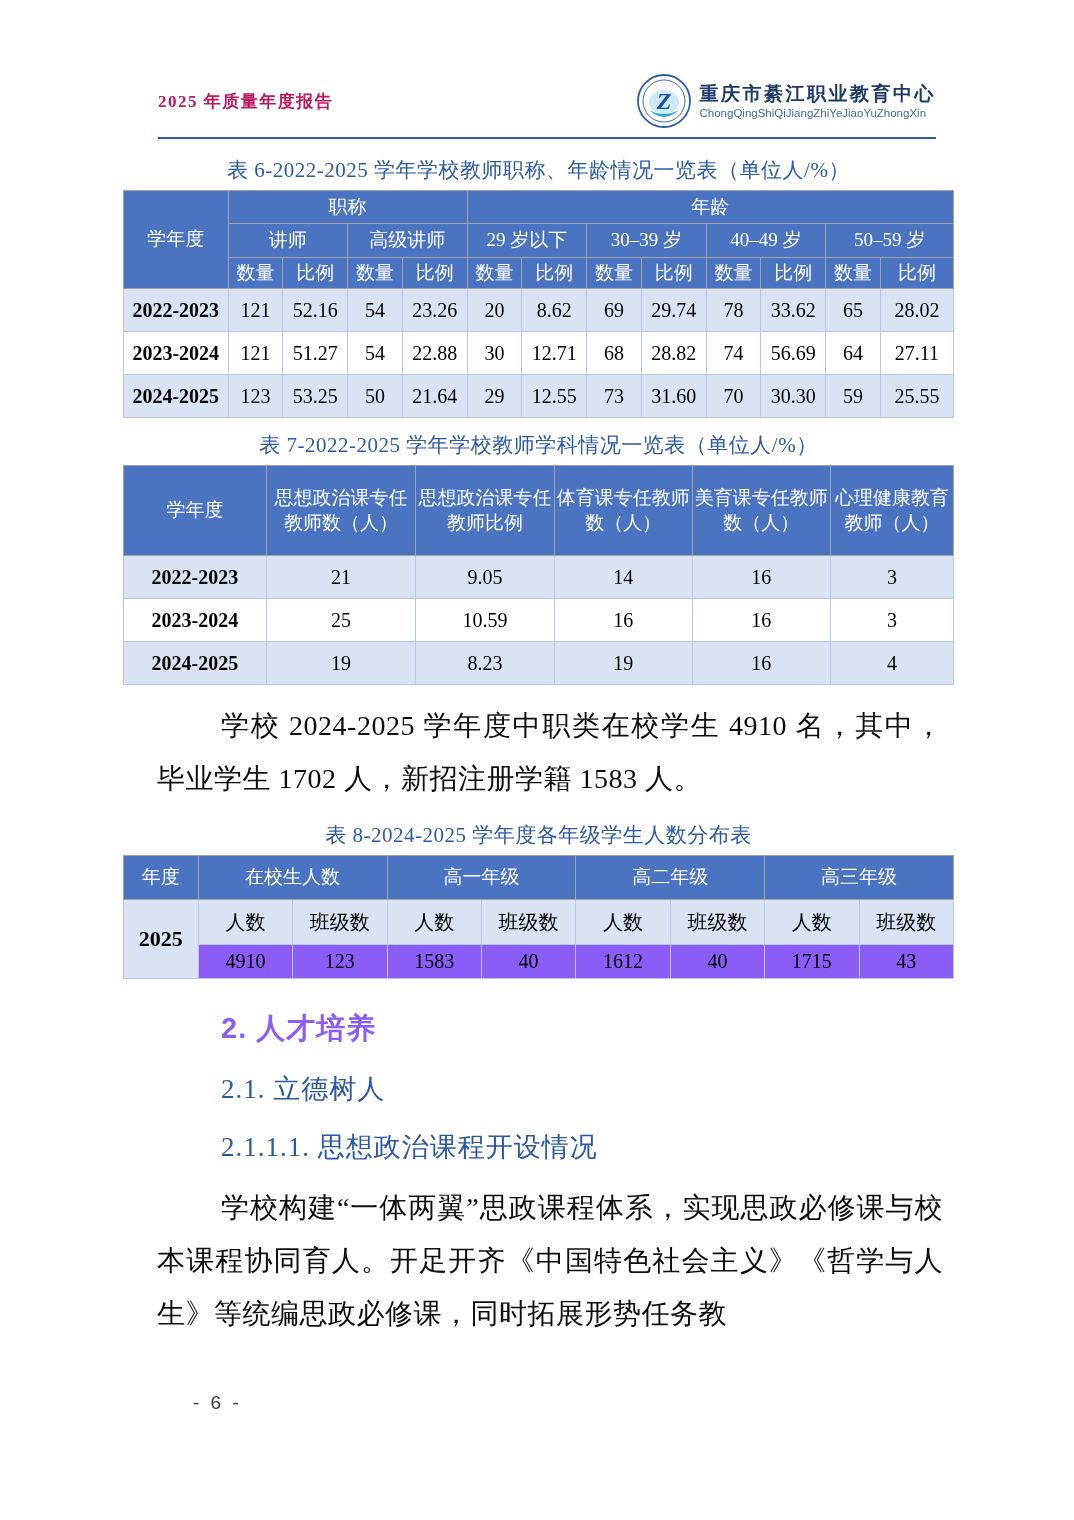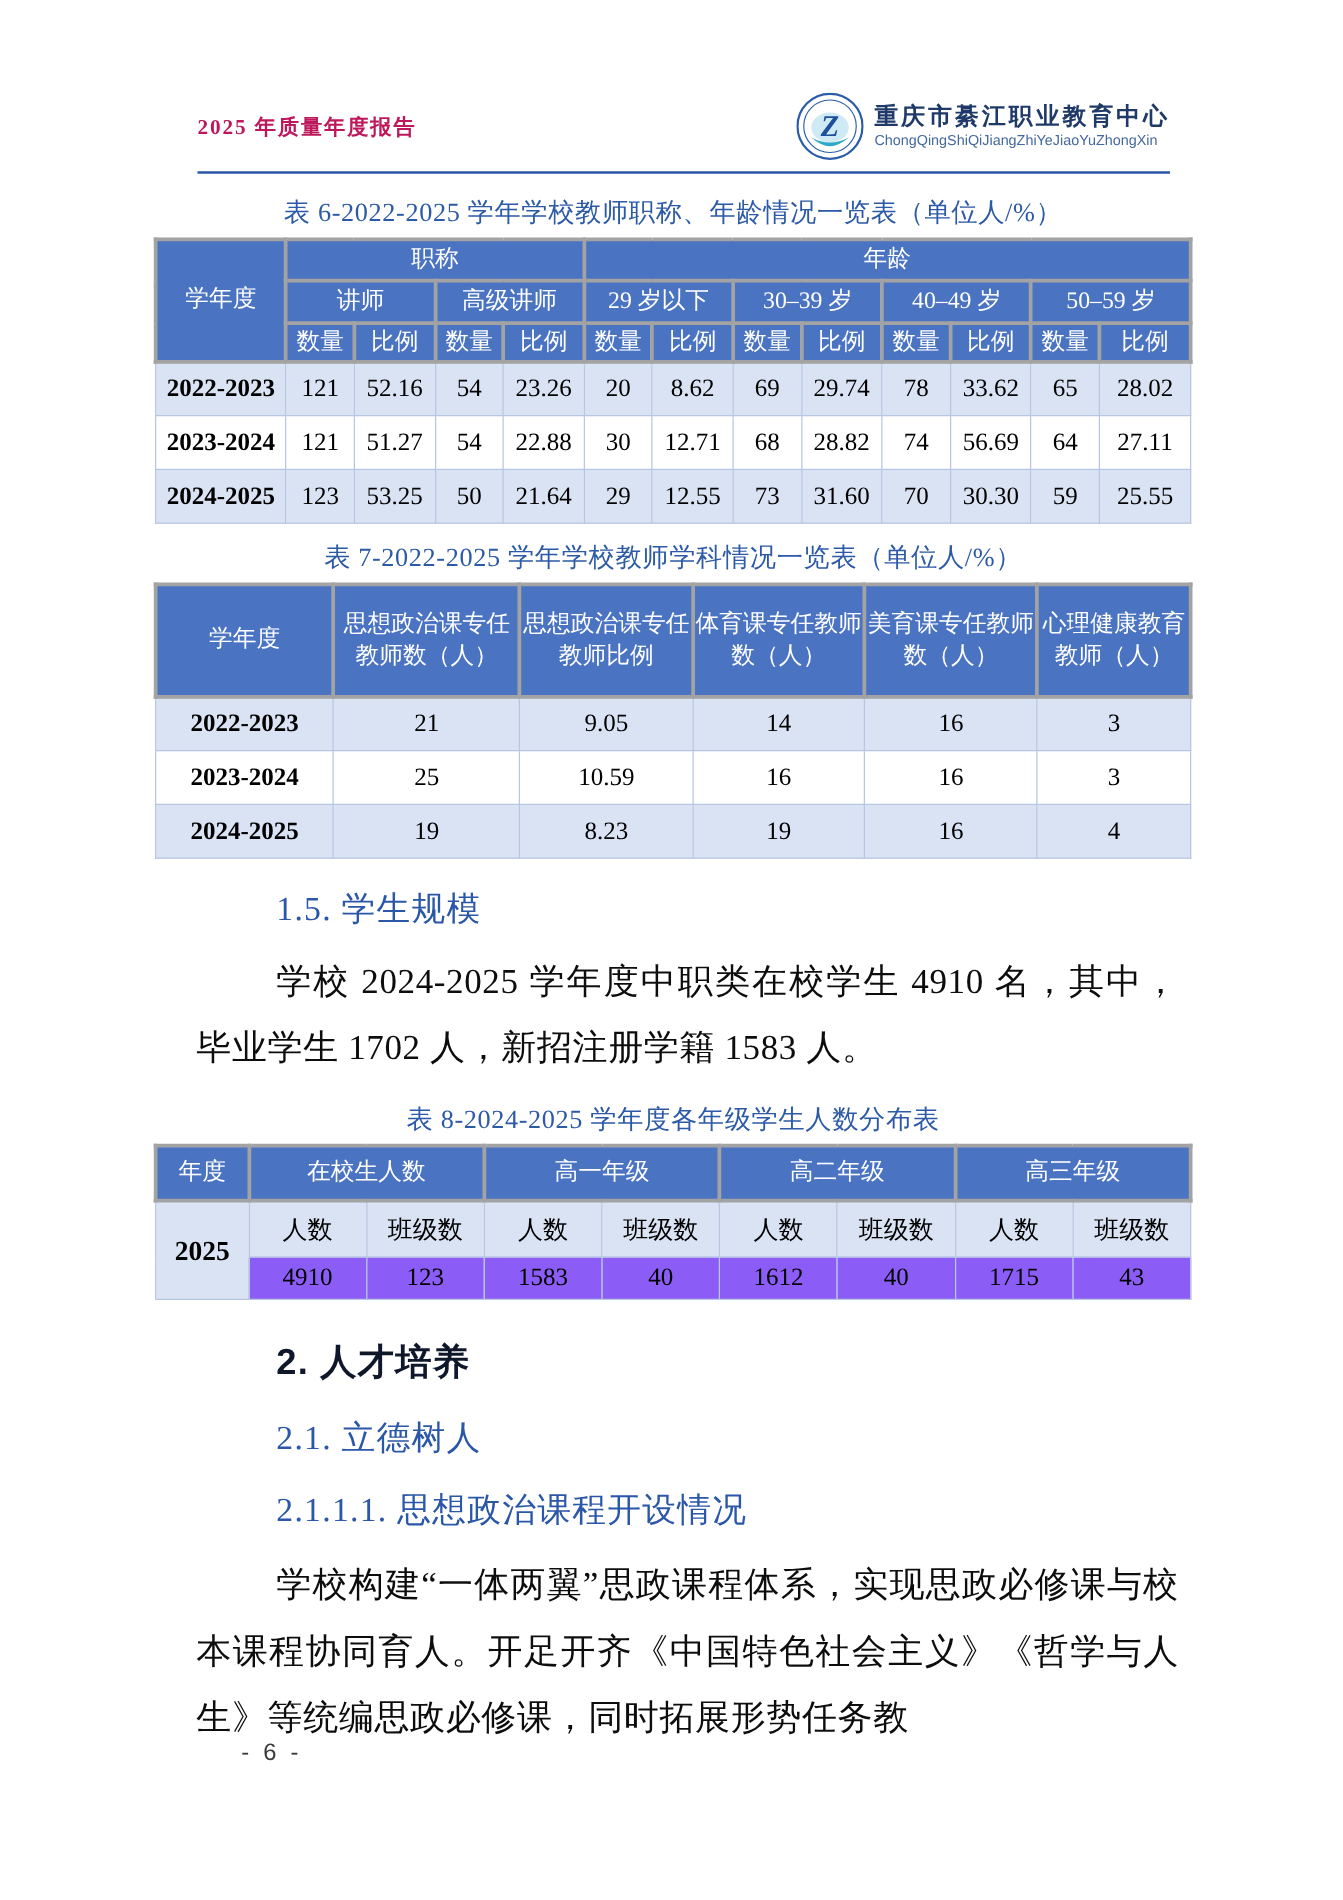--- a/index.html
+++ b/index.html
@@ -22,39 +22,39 @@
 
   
   .caption { text-align:center; color:#2c5aa6; font-size:21px; letter-spacing:0.5px; }
   .cap6 { margin-top:17px; }
   .cap7 { margin-top:13px; }
   .cap8 { margin-top:16px; }
 
   
   table { border-collapse:collapse; width:831px; table-layout:fixed; margin-top:6px; }
   th { background:#4a73c2; color:#ffffff; font-weight:normal; font-size:19px;
-       border:3px solid #a3a3a3; text-align:center; vertical-align:middle; line-height:1.3; }
+       border:1px solid #a3a3a3; text-align:center; vertical-align:middle; line-height:1.3; }
   td { border:1px solid #b7c6e3; text-align:center; vertical-align:middle;
        font-size:20px; color:#000; background:#ffffff; }
   tr.alt td { background:#dae3f3; }
   td.year { font-weight:bold; }
   .t6 .r1 th { height:33px; }
   .t6 .r2 th { height:34px; }
   .t6 .r3 th { height:31px; }
   .t6 .dr td { height:43px; }
   .t7 .hr7 th { height:90px; font-size:19px; }
   .t7 .dr td { height:43px; }
   .t8 .r1 th { height:44px; }
   .t8 .mr td { height:45px; background:#dae3f3; }
   .t8 .vr td { height:34px; background:#8b5cf6; }
   .t8 td.yearcell { background:#dae3f3; font-weight:bold; font-size:22px; }
 
   
   .h-kai { color:#2b57a8; font-size:27px; margin:22px 0 0 98px; letter-spacing:1px; }
-  .h-big { color:#0f172a; font-size:29px; font-weight:bold; margin:30px 0 0 98px;
+  .h-big { color:#8b5cf6; font-size:29px; font-weight:bold; margin:30px 0 0 98px;
            font-family:"Liberation Sans","DejaVu Sans",sans-serif; letter-spacing:1px; }
   .para { font-size:28px; color:#0d0d0d; line-height:53px; width:786px;
           margin:14px 0 0 34px; text-indent:64px; text-align:justify; letter-spacing:0.5px; }
   .p2 { margin-top:16px; }
 
   
   .footer-page { position:absolute; left:193px; top:1392px; font-size:19px; color:#3a3a3a;
                  font-family:"Liberation Sans","DejaVu Sans",sans-serif; letter-spacing:3px; }
 </style>
 </head>
@@ -212,21 +212,20 @@
       <td class="year">2024-2025</td>
       <td>19</td>
       <td>8.23</td>
       <td>19</td>
       <td>16</td>
       <td>4</td>
     </tr>
   </tbody>
     </table>
 
-  <div class="h-kai">1.5. 学生规模</div>
   <p class="para">学校 2024-2025 学年度中职类在校学生 4910 名，其中，毕业学生 1702 人，新招注册学籍 1583 人。</p>
 
   <div class="caption cap8">表 8-2024-2025 学年度各年级学生人数分布表</div>
   <table class="t8">
     <colgroup>
       <col style="width:9%">
         <col style="width:11.375%">
         <col style="width:11.375%">
       <col style="width:11.375%">
         <col style="width:11.375%">

